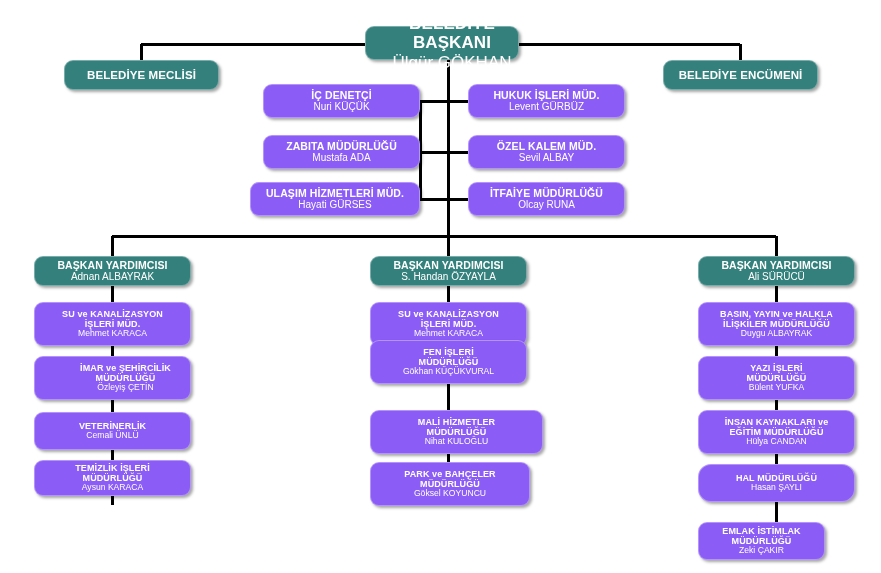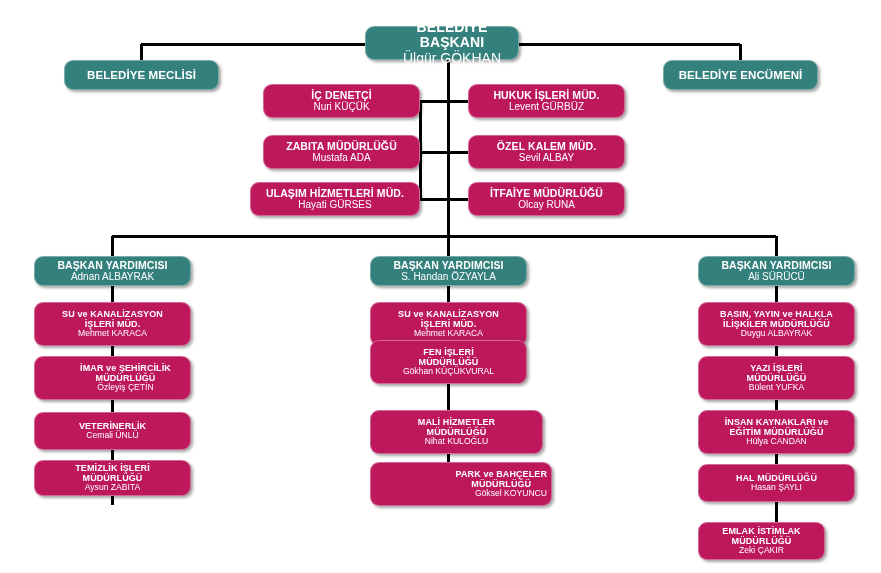--- a/index.html
+++ b/index.html
@@ -33,33 +33,33 @@
     line-height:1.12;
     box-shadow:2px 2px 3px rgba(0,0,0,0.35);
     border:1px solid rgba(255,255,255,0.35);
     z-index:5;
     padding:2px 4px;
   }
   .node.dark{
     background:#33807C;
   }
   .node.light{
-    background:#be185d;
+    background:#8b5cf6;
   }
   .n-title{
     font-weight:bold;
     letter-spacing:0.1px;
     display:block;
   }
   .n-sub{
     font-weight:normal;
     display:block;
   }
   
-  .s-root .n-title,.s-root .n-sub{font-size:14px;padding-left:20px;}
+  .s-root .n-title,.s-root .n-sub{font-size:17px;padding-left:20px;}
   .s-top .n-title{font-size:11.5px;}
   .s-mid .n-title{font-size:10.5px;}
   .s-mid .n-sub{font-size:10px;}
   .s-dep .n-title{font-size:10.5px;}
   .s-dep .n-sub{font-size:10px;}
   .s-unit .n-title{font-size:9px;}
   .s-unit .n-sub{font-size:8.6px;}
 </style>
 </head>
 <body>
@@ -153,61 +153,61 @@
   <div class="node light s-unit" style="left:34px;top:356px;width:157px;height:44px;padding-left:30px;">
     <span class="n-title mt">İMAR ve ŞEHİRCİLİK<br>MÜDÜRLÜĞÜ</span>
     <span class="n-sub">Özleyiş ÇETİN</span>
   </div>
   <div class="node light s-unit" style="left:34px;top:412px;width:157px;height:38px;">
     <span class="n-title mt">VETERİNERLİK</span>
     <span class="n-sub">Cemali ÜNLÜ</span>
   </div>
   <div class="node light s-unit" style="left:34px;top:460px;width:157px;height:36px;">
     <span class="n-title mt">TEMİZLİK İŞLERİ<br>MÜDÜRLÜĞÜ</span>
-    <span class="n-sub">Aysun ZABITA</span>
+    <span class="n-sub">Aysun KARACA</span>
   </div>
 
   <div class="node dark s-mid" style="left:370px;top:256px;width:157px;height:30px;">
     <span class="n-title">BAŞKAN YARDIMCISI</span>
     <span class="n-sub">S. Handan ÖZYAYLA</span>
   </div>
   <div class="node light s-unit" style="left:370px;top:302px;width:157px;height:44px;">
     <span class="n-title mt">SU ve KANALİZASYON<br>İŞLERİ MÜD.</span>
     <span class="n-sub">Mehmet KARACA</span>
   </div>
   <div class="node light s-unit" style="left:370px;top:340px;width:157px;height:44px;">
     <span class="n-title mt">FEN İŞLERİ<br>MÜDÜRLÜĞÜ</span>
     <span class="n-sub">Gökhan KÜÇÜKVURAL</span>
   </div>
   <div class="node light s-unit" style="left:370px;top:410px;width:173px;height:44px;">
     <span class="n-title mt">MALİ HİZMETLER<br>MÜDÜRLÜĞÜ</span>
     <span class="n-sub">Nihat KULOĞLU</span>
   </div>
-  <div class="node light s-unit" style="left:370px;top:462px;width:182px;height:44px;align-items:flex-end;">
+  <div class="node light s-unit" style="left:370px;top:462px;width:160px;height:44px;">
     <span class="n-title mt">PARK ve BAHÇELER<br>MÜDÜRLÜĞÜ</span>
     <span class="n-sub">Göksel KOYUNCU</span>
   </div>
 
   <div class="node dark s-mid" style="left:698px;top:256px;width:157px;height:30px;">
     <span class="n-title">BAŞKAN YARDIMCISI</span>
     <span class="n-sub">Ali SÜRÜCÜ</span>
   </div>
   <div class="node light s-unit" style="left:698px;top:302px;width:157px;height:44px;">
     <span class="n-title mt">BASIN, YAYIN ve HALKLA<br>İLİŞKİLER MÜDÜRLÜĞÜ</span>
     <span class="n-sub">Duygu ALBAYRAK</span>
   </div>
   <div class="node light s-unit" style="left:698px;top:356px;width:157px;height:44px;">
     <span class="n-title mt">YAZI İŞLERİ<br>MÜDÜRLÜĞÜ</span>
     <span class="n-sub">Bülent YUFKA</span>
   </div>
   <div class="node light s-unit" style="left:698px;top:410px;width:157px;height:44px;">
     <span class="n-title mt">İNSAN KAYNAKLARI ve<br>EĞİTİM MÜDÜRLÜĞÜ</span>
     <span class="n-sub">Hülya CANDAN</span>
   </div>
-  <div class="node light s-unit" style="left:698px;top:464px;width:157px;height:38px;">
+  <div class="node light s-unit" style="left:698px;top:464px;width:157px;height:38px;border-radius:13px;">
     <span class="n-title mt">HAL MÜDÜRLÜĞÜ</span>
     <span class="n-sub">Hasan ŞAYLI</span>
   </div>
   <div class="node light s-unit" style="left:698px;top:522px;width:127px;height:38px;">
     <span class="n-title mt">EMLAK İSTİMLAK MÜDÜRLÜĞÜ</span>
     <span class="n-sub">Zeki ÇAKIR</span>
   </div>
 
 </div>
 

